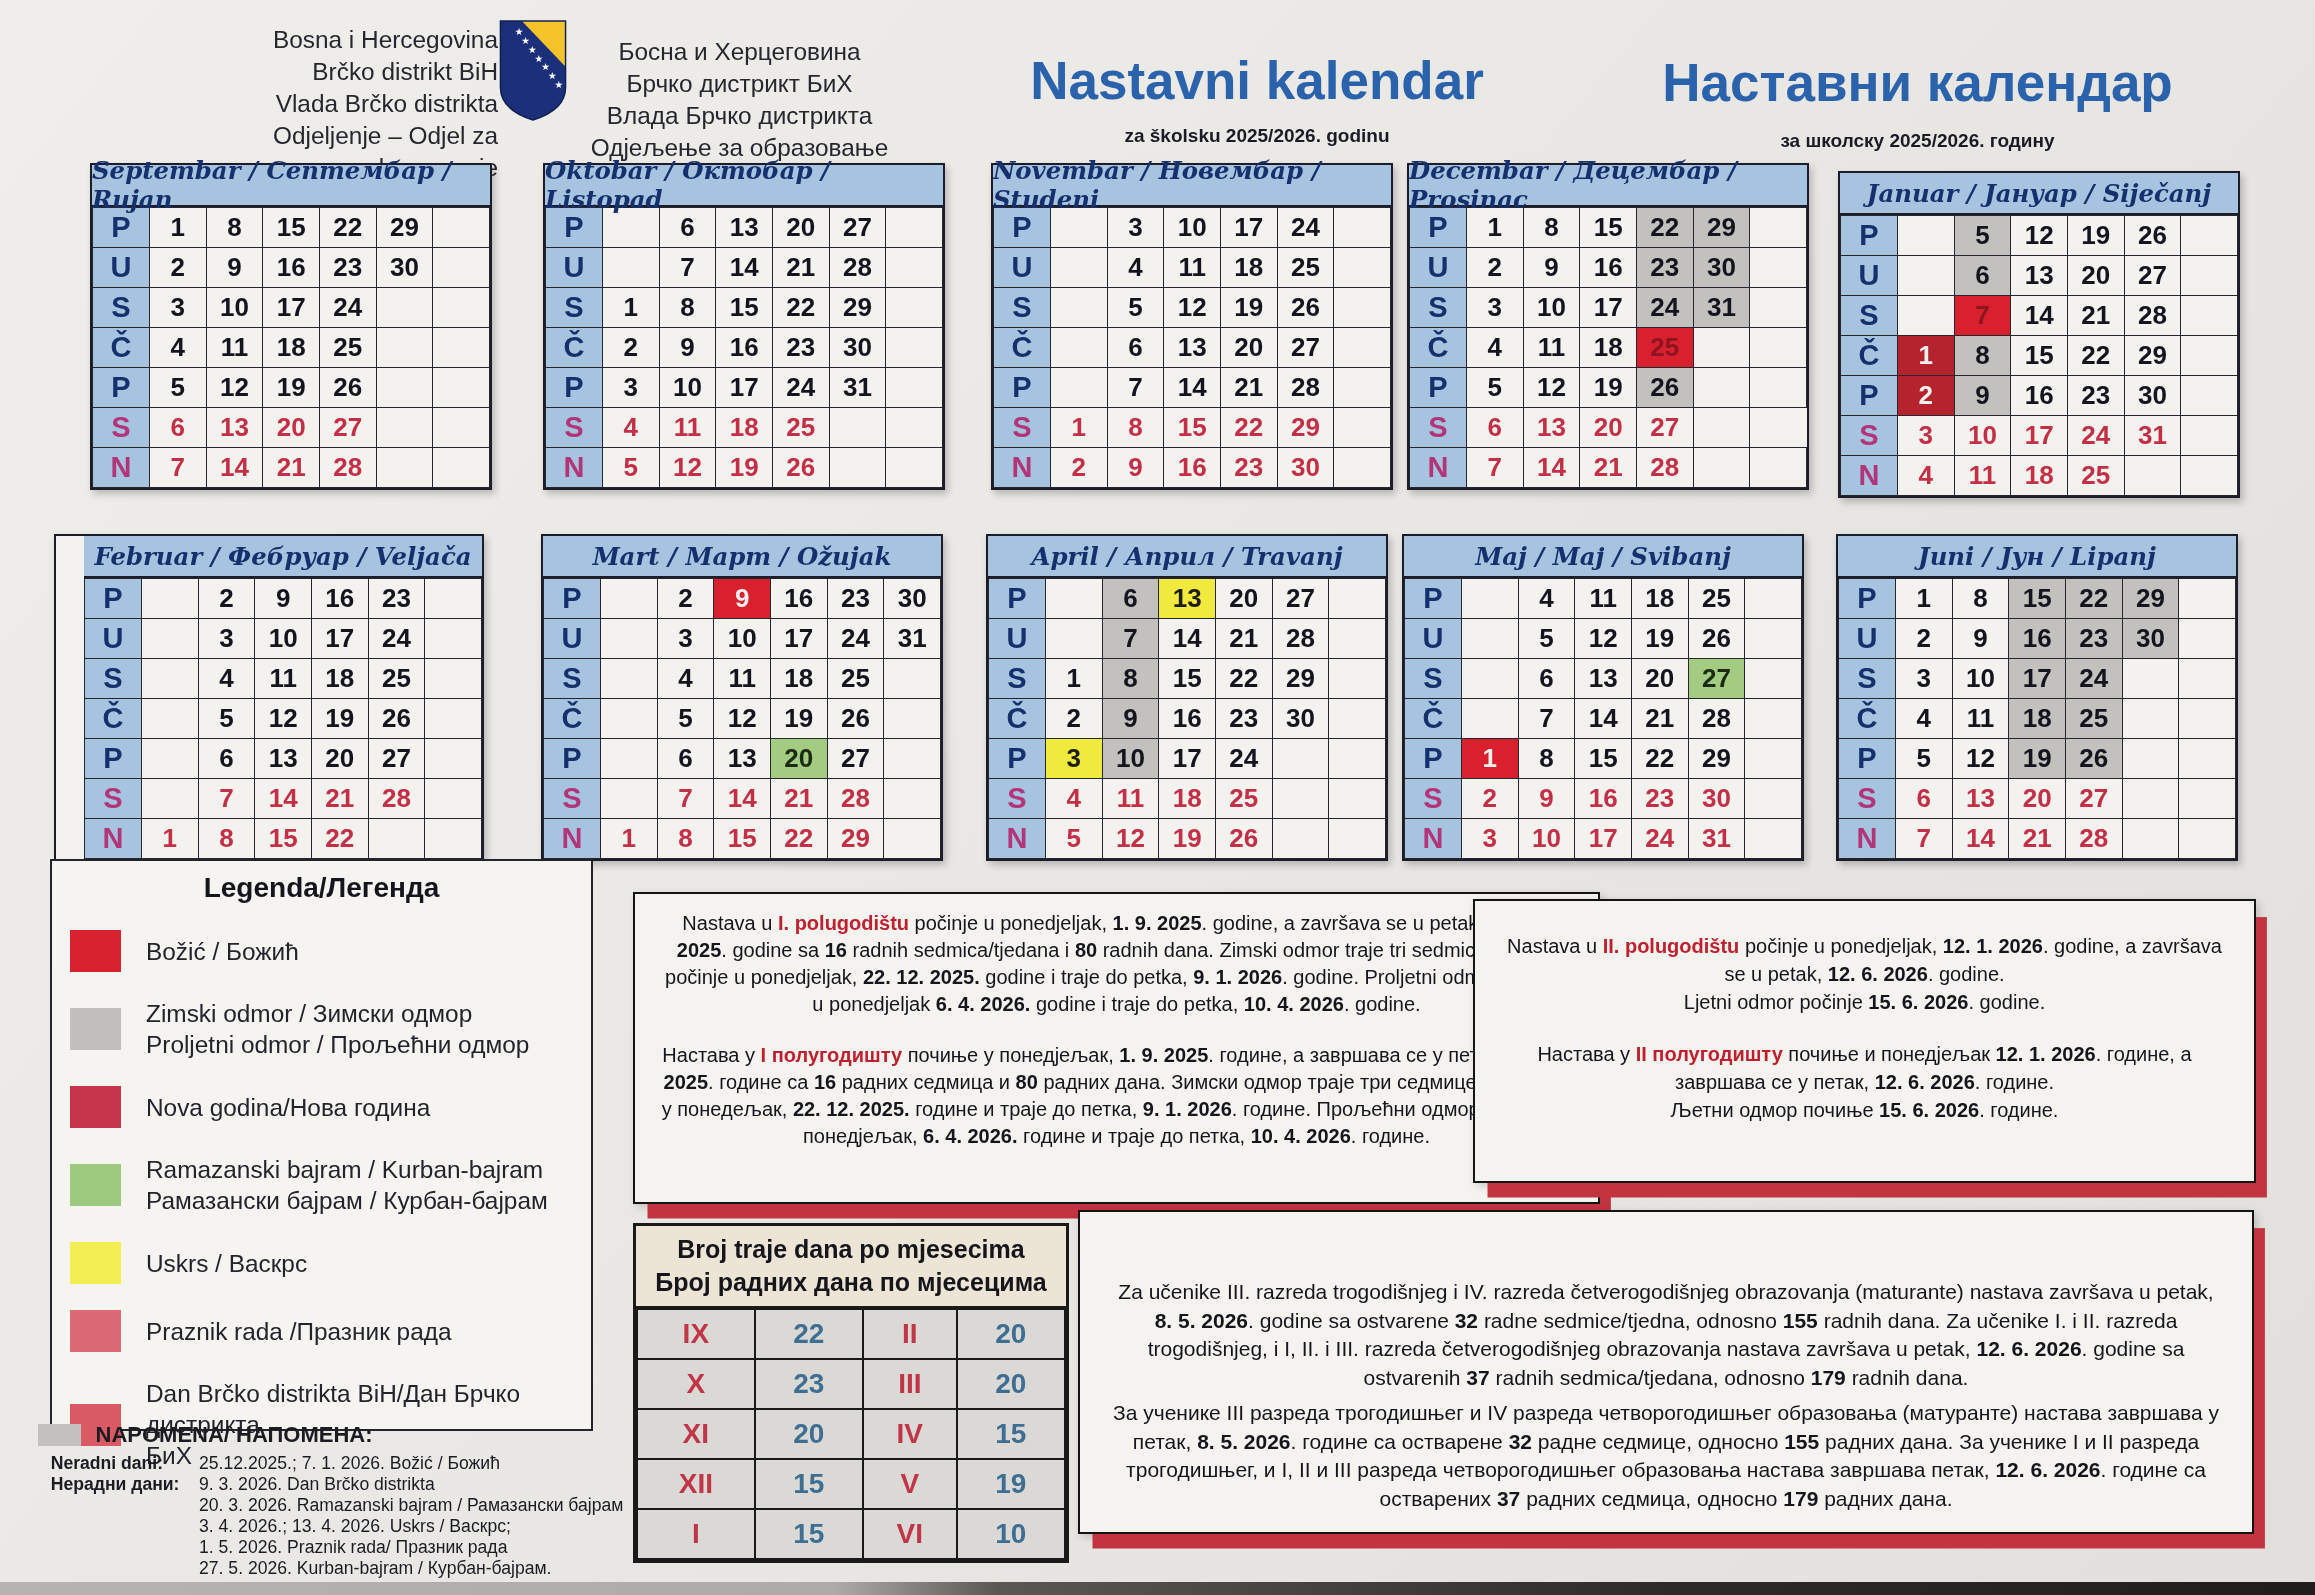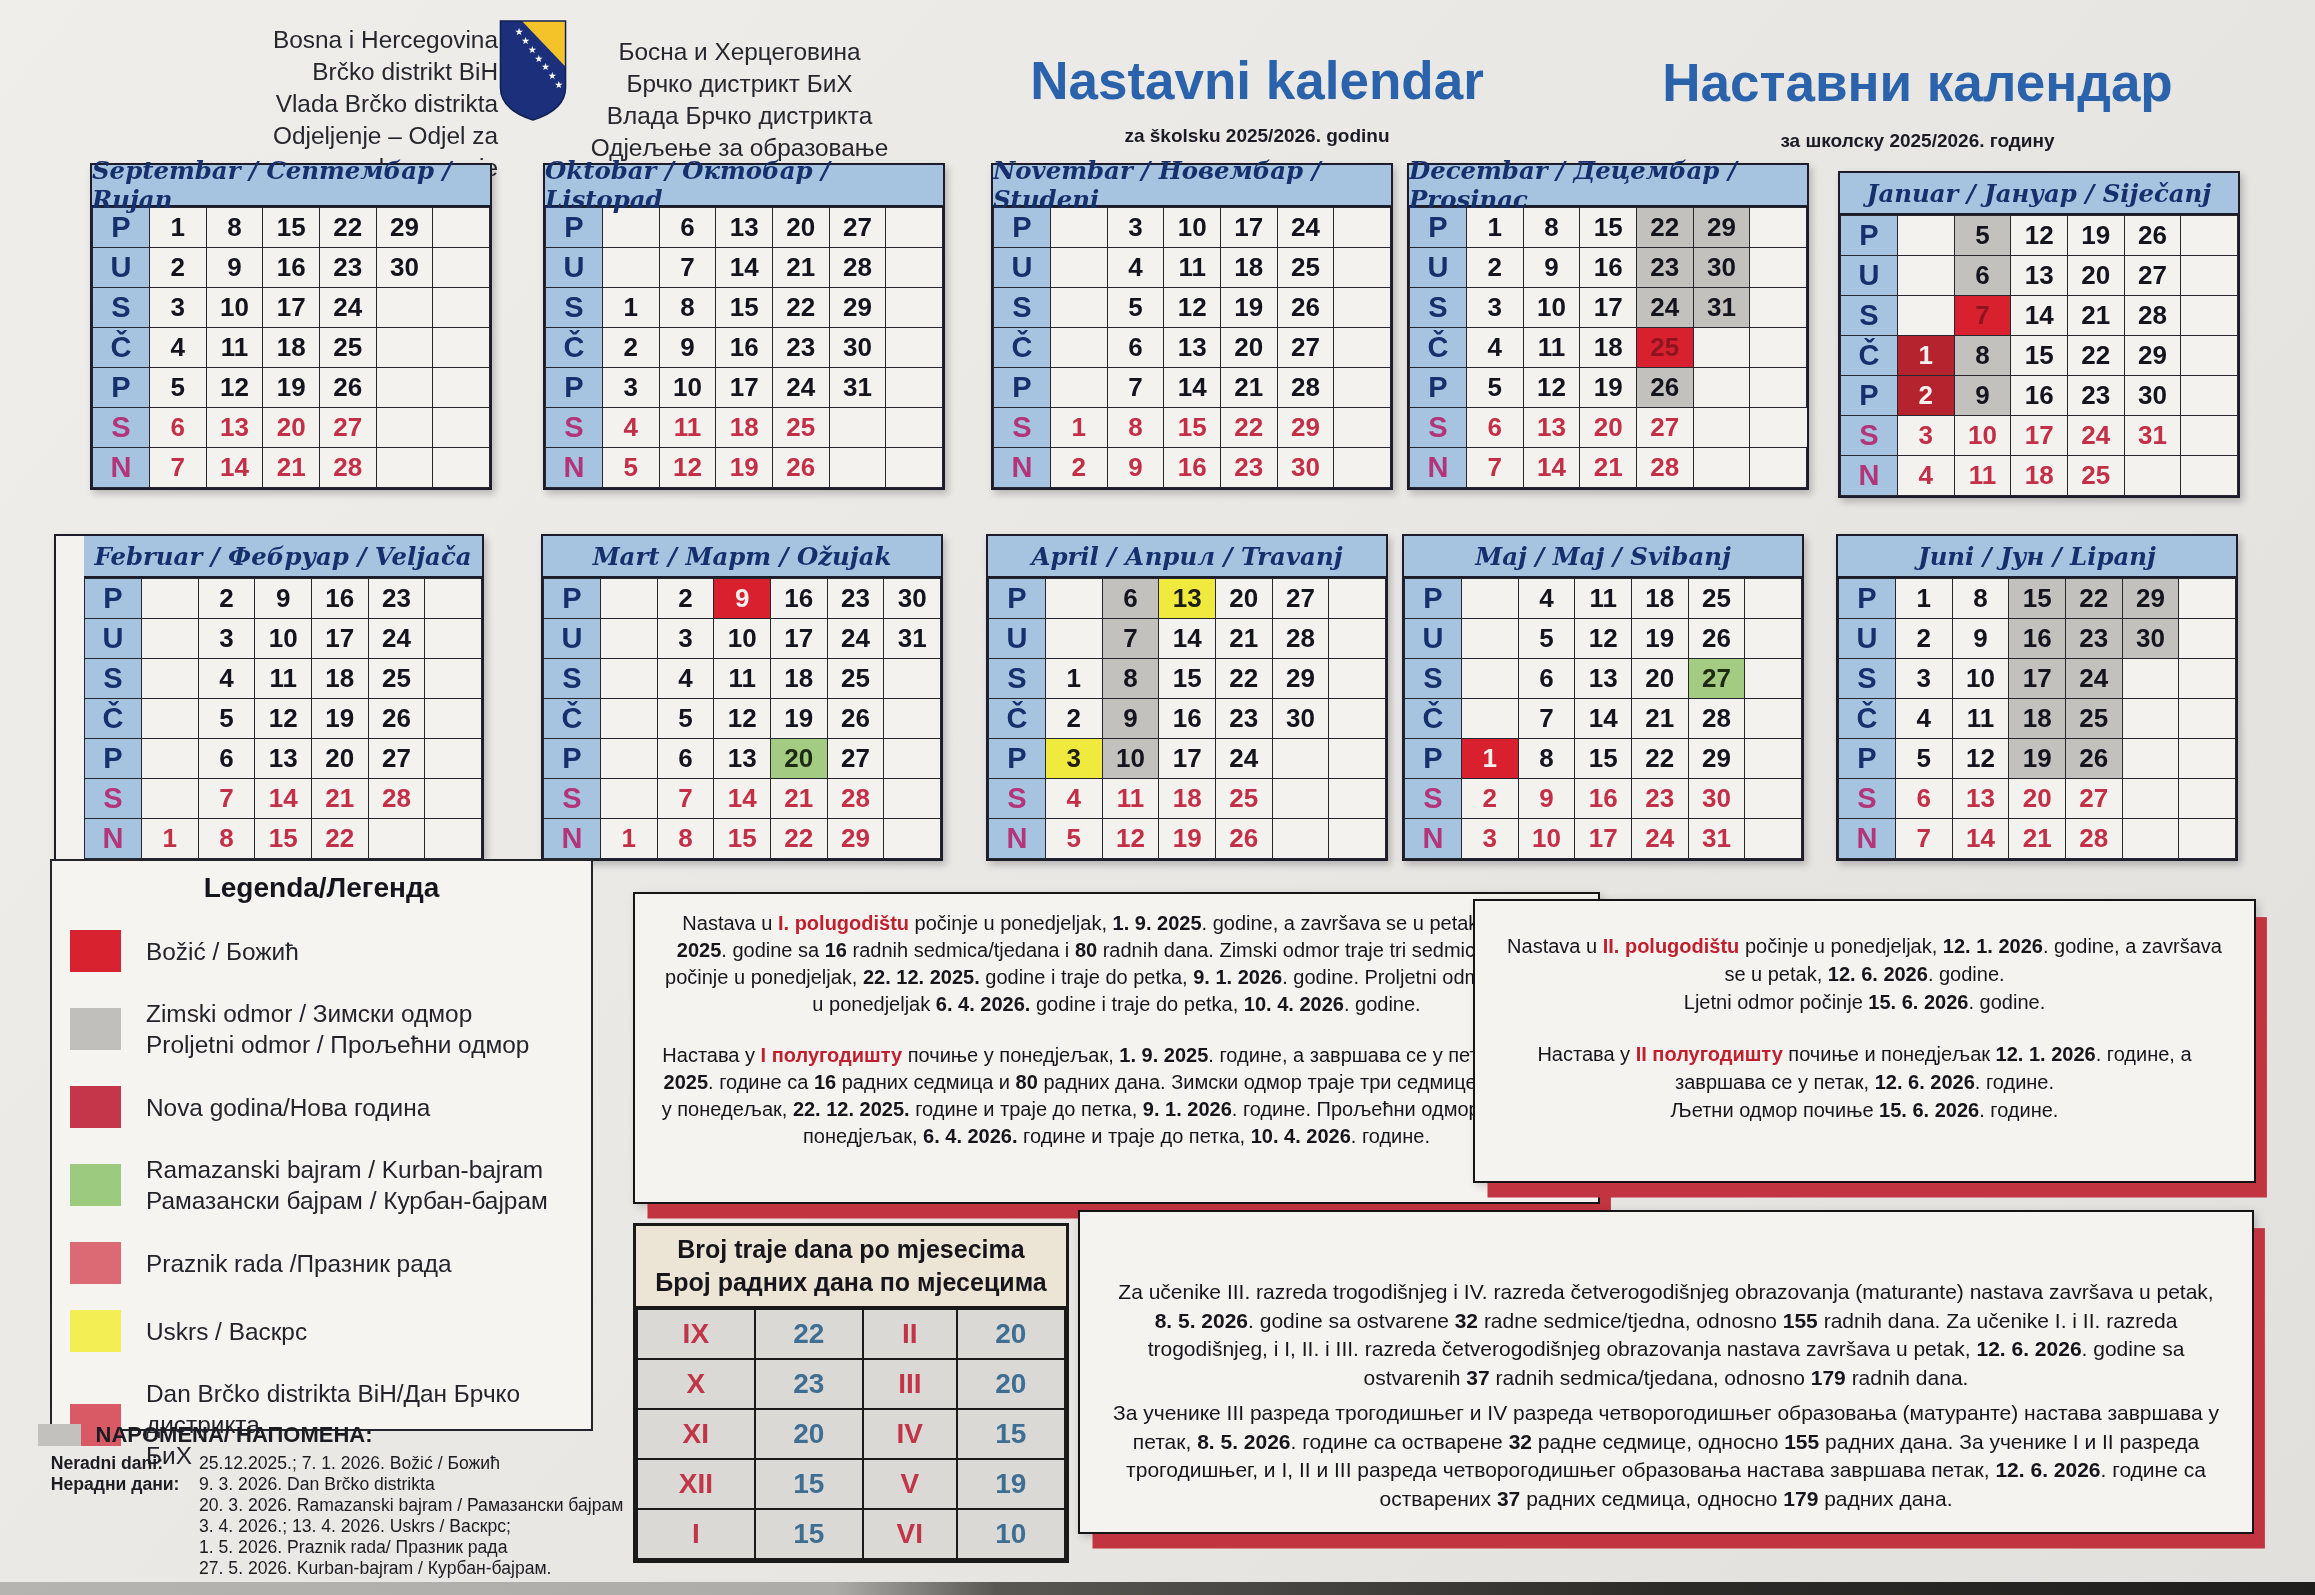--- a/index.html
+++ b/index.html
@@ -847,29 +847,29 @@
           </div>
         </div>
         <div class="leg-item">
           <div class="leg-sw" style="background: rgb(156, 203, 128);"></div>
           <div class="leg-label">
             <div>Ramazanski bajram / Kurban-bajram</div>
             <div>Рамазански бајрам / Курбан-бајрам</div>
           </div>
         </div>
         <div class="leg-item">
+          <div class="leg-sw" style="background: rgb(242, 238, 84);"></div>
+          <div class="leg-label">
+            <div>Uskrs / Васкрс</div>
+          </div>
+        </div>
+        <div class="leg-item">
           <div class="leg-sw" style="background: rgb(220, 106, 117);"></div>
           <div class="leg-label">
             <div>Praznik rada /Празник рада</div>
-          </div>
-        </div>
-        <div class="leg-item">
-          <div class="leg-sw" style="background: rgb(242, 238, 84);"></div>
-          <div class="leg-label">
-            <div>Uskrs / Васкрс</div>
           </div>
         </div>
         <div class="leg-item">
           <div class="leg-sw" style="background: rgb(217, 89, 101);"></div>
           <div class="leg-label">
             <div>Dan Brčko distrikta BiH/Дан Брчко дистрикта</div>
             <div>БиХ</div>
           </div>
         </div>
       </div>

